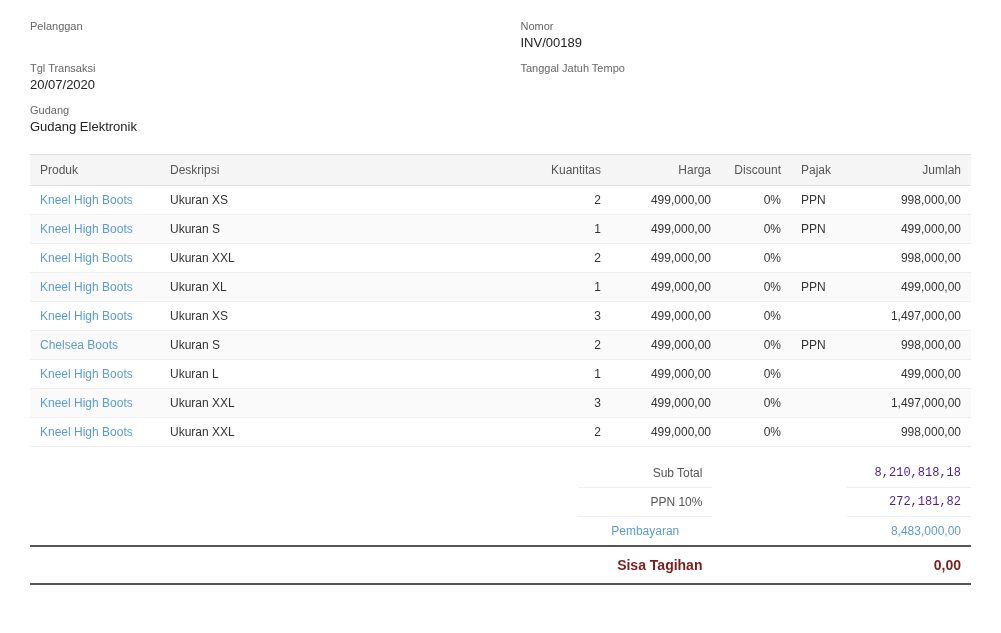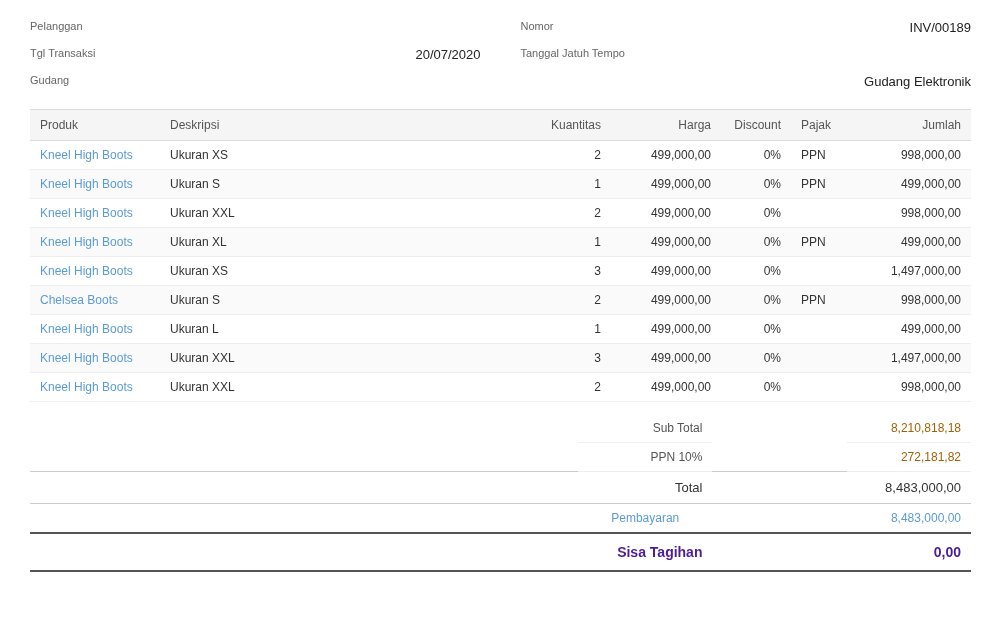--- a/index.html
+++ b/index.html
@@ -16,22 +16,21 @@
       padding: 20px 30px;
     }
     .meta-section {
       display: grid;
       grid-template-columns: 1fr 1fr;
       gap: 12px 40px;
       margin-bottom: 20px;
     }
     .meta-block {
       display: flex;
-      flex-direction: row;
-      justify-content: space-between;
+      flex-direction: column;
     }
     .meta-label {
       color: #666;
       font-size: 11px;
       margin-bottom: 3px;
     }
     .meta-value {
       font-size: 13px;
       color: #222;
     }
@@ -64,40 +63,41 @@
     td.product-link {
       color: #5b9bd5;
       cursor: pointer;
     }
     .summary-label {
       text-align: right;
       color: #555;
     }
     .summary-value {
       text-align: right;
-      color: #a16207;
+      color: #4c1d95;
       min-width: 120px;
+      font-family: Liberation Mono, monospace;
     }
     .total-section {
       border-top: 1px solid #ccc;
       border-bottom: 1px solid #ccc;
     }
     .total-section td {
       padding: 8px 10px;
       font-size: 13px;
     }
     .pembayaran-row td {
       color: #5b9bd5;
       font-size: 12px;
       border-bottom: 1px solid #eee;
     }
     .sisa-tagihan-row td {
       font-size: 14px;
       font-weight: bold;
-      color: #4c1d95;
+      color: #7f1d1d;
       border-top: 2px solid #555;
       border-bottom: 2px solid #555;
       padding: 10px 10px;
     }
     .summary-area {
       width: 100%;
       margin-top: 12px;
     }
   </style>
 </head>
@@ -232,27 +232,20 @@
         <td style="width:60px; border-bottom:none;"></td>
         <td class="summary-value" style="width:120px; text-align:right;">8,210,818,18</td>
       </tr>
       <tr>
         <td style="border-bottom:none;"></td>
         <td class="summary-label" style="text-align:right;">PPN 10%</td>
         <td style="border-bottom:none;"></td>
         <td style="border-bottom:none;"></td>
         <td class="summary-value" style="text-align:right;">272,181,82</td>
       </tr>
-      <tr class="total-section">
-        <td style="border-top:1px solid #ccc; border-bottom:1px solid #ccc;"></td>
-        <td style="text-align:right; font-size:13px; color:#333; border-top:1px solid #ccc; border-bottom:1px solid #ccc;">Total</td>
-        <td style="border-top:1px solid #ccc; border-bottom:1px solid #ccc;"></td>
-        <td style="border-top:1px solid #ccc; border-bottom:1px solid #ccc;"></td>
-        <td style="text-align:right; font-size:13px; color:#333; border-top:1px solid #ccc; border-bottom:1px solid #ccc;">8,483,000,00</td>
-      </tr>
       <tr class="pembayaran-row">
         <td style="border-bottom:none;"></td>
         <td style="text-align:center; color:#5b9bd5;">Pembayaran</td>
         <td style="border-bottom:none;"></td>
         <td style="border-bottom:none;"></td>
         <td style="text-align:right; color:#5b9bd5;">8,483,000,00</td>
       </tr>
       <tr class="sisa-tagihan-row">
         <td style="border-top:2px solid #555; border-bottom:2px solid #555;"></td>
         <td style="text-align:right; font-size:14px; font-weight:bold; border-top:2px solid #555; border-bottom:2px solid #555;">Sisa Tagihan</td>

